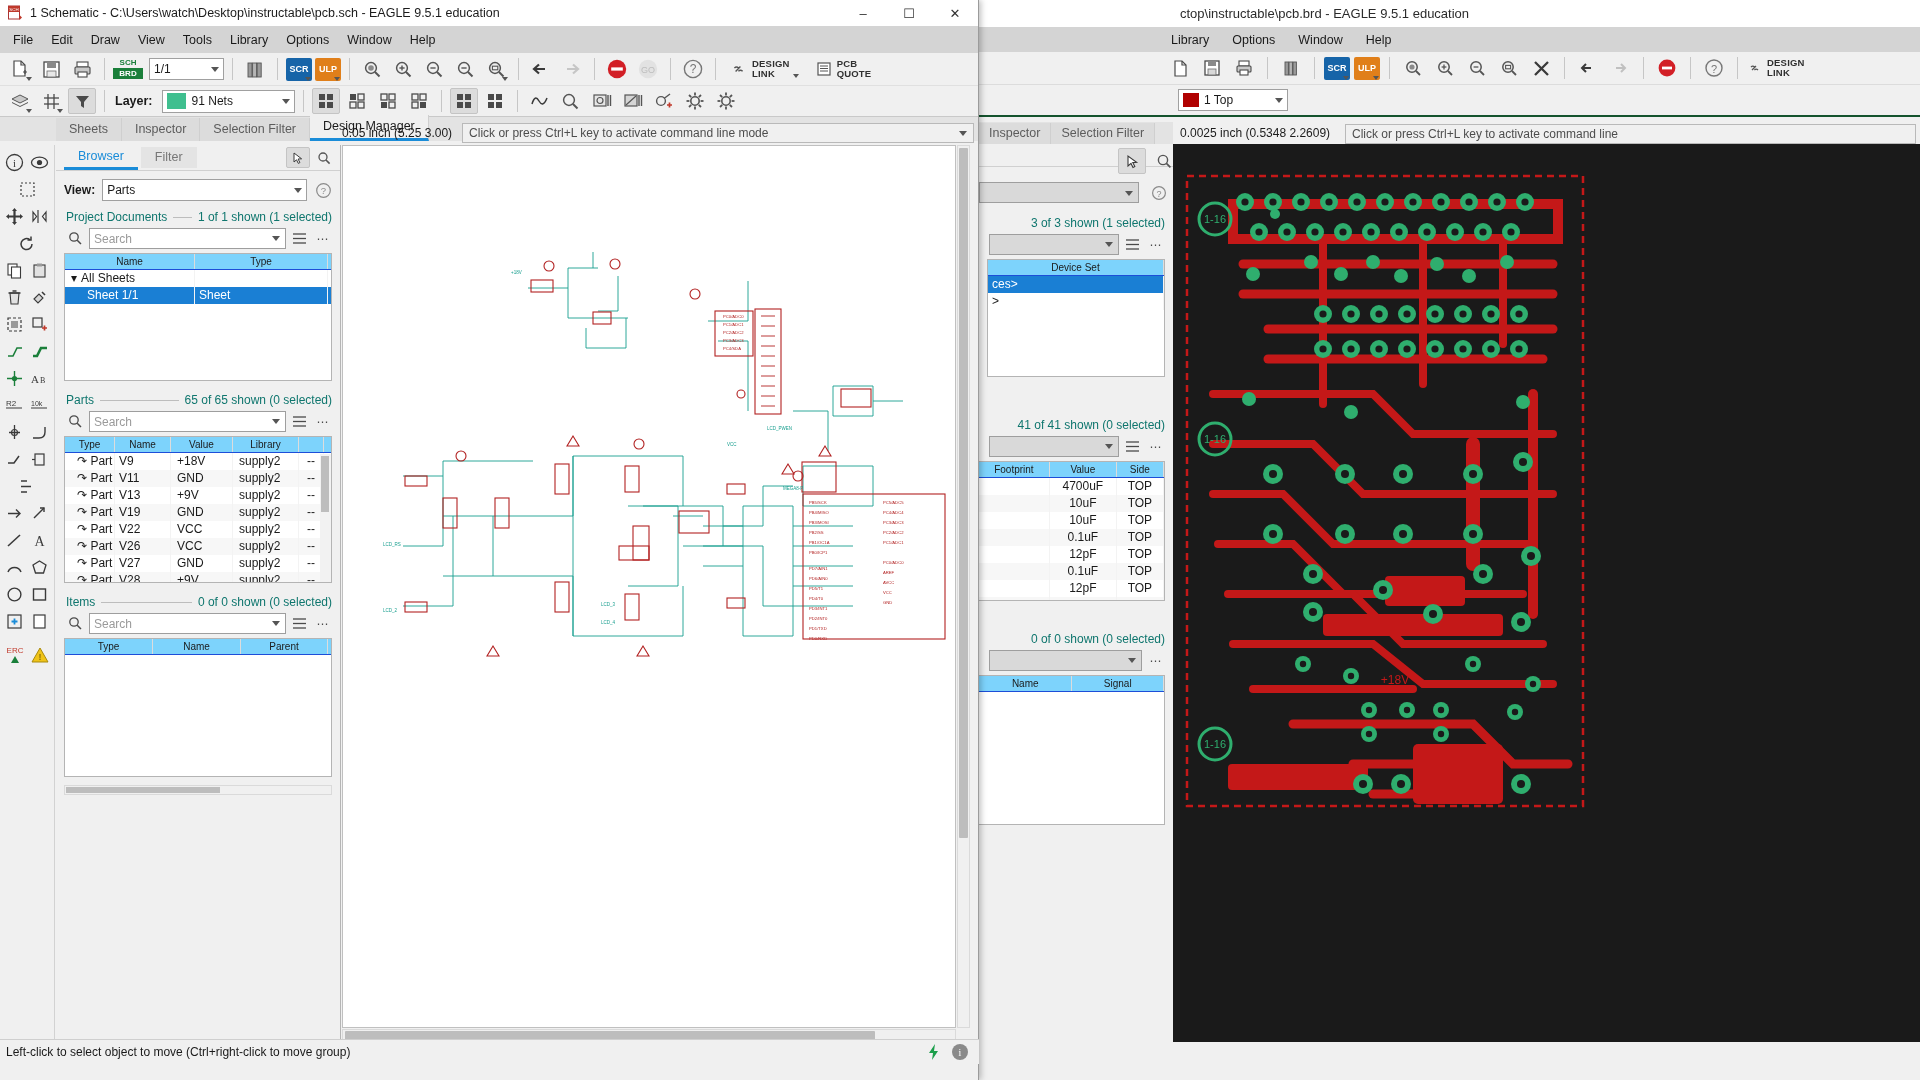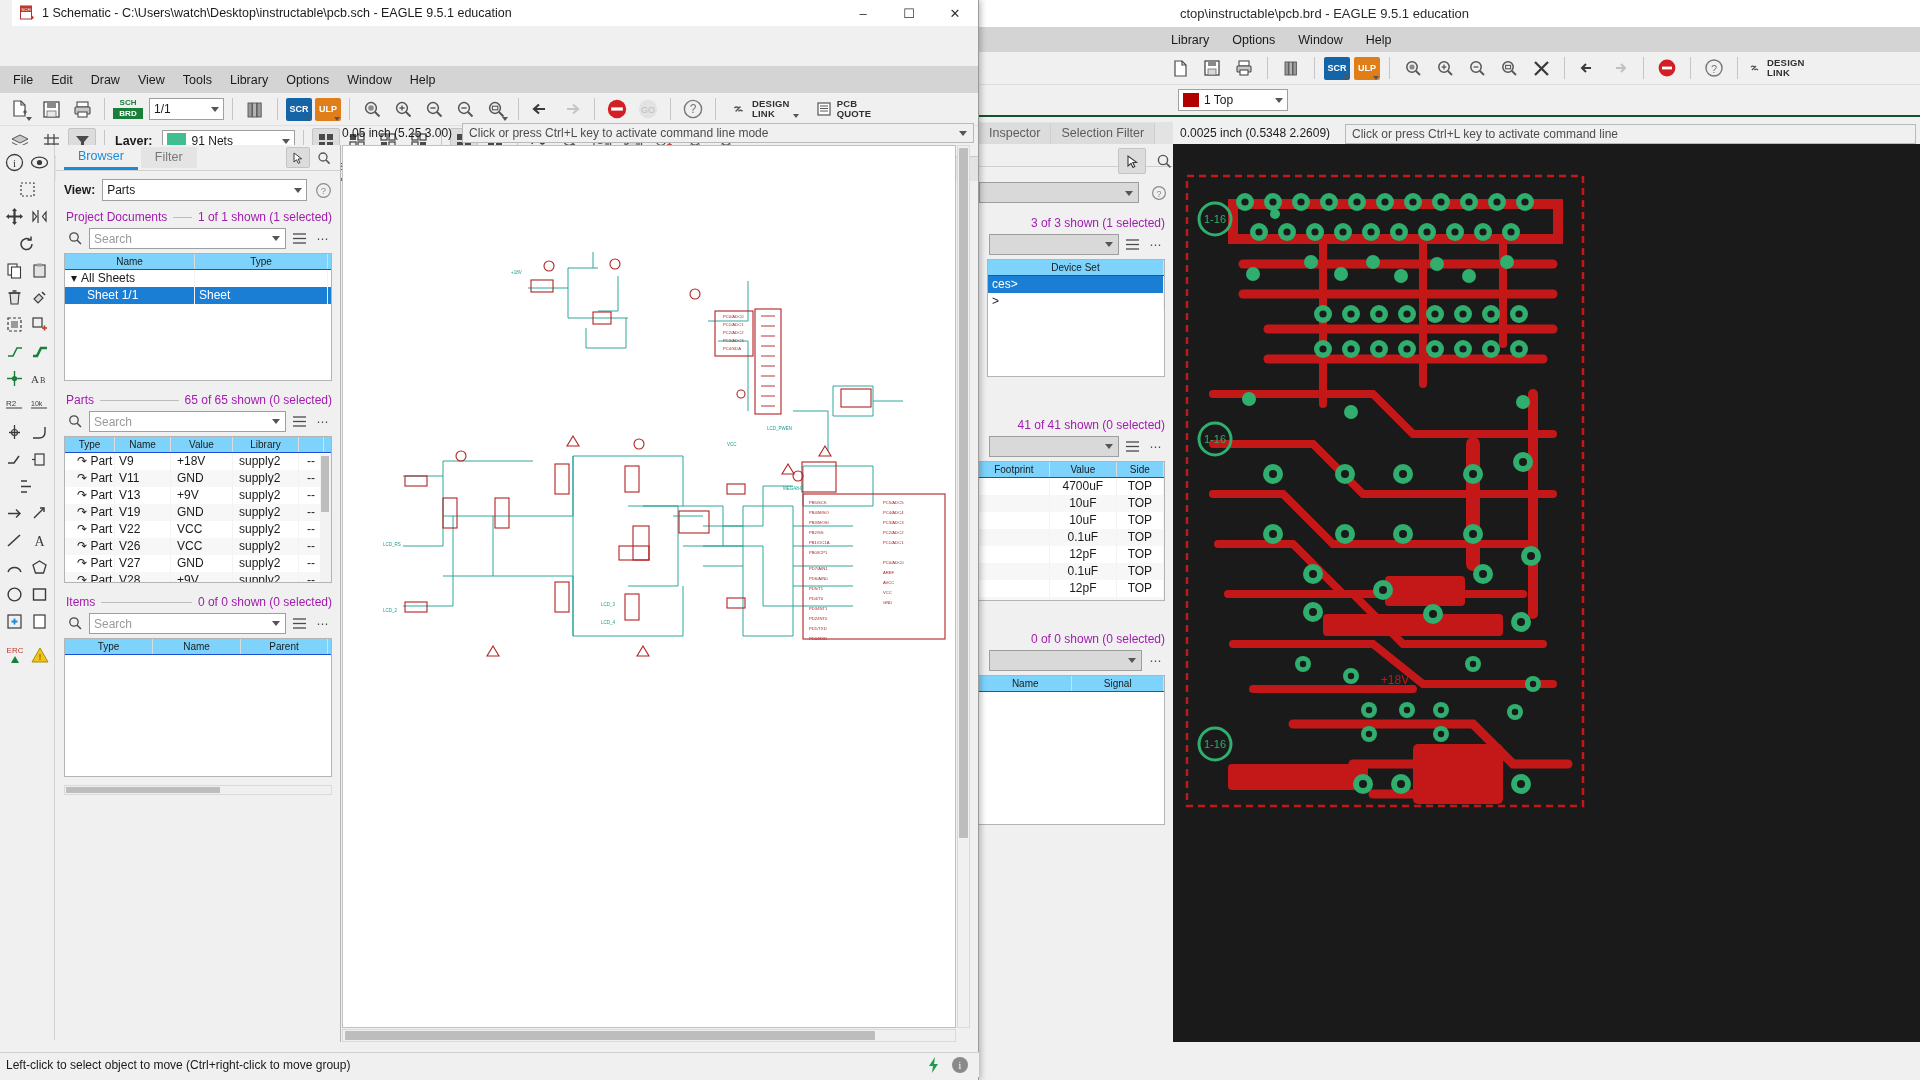--- a/index.html
+++ b/index.html
@@ -16,27 +16,27 @@
     font-size:12.5px; color:#1a1a1a; }
   .win2-menu span { padding:2px 3px; }
   .win2-tb1 { height:33px; background:#f0f0f0; border-bottom:1px solid #dcdcdc;
     display:flex; align-items:center; gap:4px; padding-left:2px; }
   .win2-tb2 { height:32px; background:#f0f0f0; border-bottom:2px solid #14532d;
     display:flex; align-items:center; gap:6px; padding-left:2px; }
 
   
   .win1 { position:absolute; left:0; top:0; width:979px; height:1080px;
     background:#f0f0f0; border-right:1px solid #9b9b9b; box-shadow:2px 0 6px rgba(0,0,0,.25); }
-  .titlebar { height:26px; background:#ffffff; display:flex; align-items:center;margin-left:12px; }
+  .titlebar { height:26px; background:#ffffff; display:flex; align-items:center; }
   .title-ico { width:16px; height:16px; margin:0 7px 0 7px; position:relative; flex:none; }
   .title-txt { font-size:12.5px; color:#1b1b1b; }
   .win-ctrls { margin-left:auto; display:flex; height:26px; }
   .win-ctrls div { width:46px; height:26px; display:flex; align-items:center; justify-content:center;
     font-size:13px; color:#333; }
-  .menubar { height:27px; background:#d4d4d4; display:flex; align-items:center; padding-left:4px;margin-top:40px; }
+  .menubar { height:27px; background:#d4d4d4; display:flex; align-items:center; padding-left:4px; }
   .menubar span { padding:3px 9px; font-size:12.5px; }
 
   .toolbar1 { height:33px; background:#f0f0f0; display:flex; align-items:center; padding-left:6px; gap:3px;
     border-bottom:1px solid #e0e0e0; }
   .toolbar2 { height:31px; background:#f0f0f0; display:flex; align-items:center; padding-left:6px; gap:3px;
     border-bottom:1px solid #c9c9c9; }
   .tb-sep { width:1px; height:22px; background:#c6c6c6; margin:0 5px; flex:none; }
   .tbtn { width:28px; height:26px; display:flex; align-items:center; justify-content:center;
     border:1px solid transparent; border-radius:2px; flex:none; position:relative; }
   .tbtn.on { background:#dcdcdc; border-color:#c4c4c4; }
@@ -70,36 +70,36 @@
   .leftrail { position:absolute; left:0; top:145px; width:55px; bottom:40px; background:#f0f0f0;
     border-right:1px solid #d2d2d2; display:flex; flex-direction:column; align-items:center; padding-top:4px; }
   .rbtn { width:25px;height:25px;display:flex;align-items:center;justify-content:center;margin:1px 0;
     font-size:12px;color:#3a3a3a; position:relative;}
   .rrow { display:flex; width:54px; justify-content:center; }
 
   .dockpanel { position:absolute; left:56px; top:145px; width:285px; bottom:38px; background:#f0f0f0;
     border-right:1px solid #b5b5b5; display:flex; flex-direction:column; }
   .viewrow { display:flex; align-items:center; gap:7px; padding:8px 7px 7px 8px; }
   .viewrow b { font-size:12px; }
-  .seclabel { display:flex; align-items:center; gap:6px; padding:2px 8px 2px 10px; font-size:12px; color:#a21caf; }
+  .seclabel { display:flex; align-items:center; gap:6px; padding:2px 8px 2px 10px; font-size:12px; color:#0f766e; }
   .seclabel .ln { flex:1; height:1px; background:#bdbdbd; }
   .srow { display:flex; align-items:center; gap:4px; padding:2px 8px 4px 10px; }
   .search { flex:1; height:21px; border:1px solid #9e9e9e; background:#fff; display:flex; align-items:center;
     padding-left:4px; font-size:12px; color:#9a9a9a; position:relative; }
   .icobtn { width:19px;height:19px; display:flex;align-items:center;justify-content:center;
     position:relative; color:#4a4a4a; }
   .tbl { margin:0 8px; border:1px solid #b4b4b4; background:#fff; overflow:hidden; position:relative; }
   .thead { display:flex; background:#7dd3fc; border-bottom:1px solid #1d4ed8; font-size:10px; }
   .thead div { padding:2px 0; text-align:center; border-right:1px solid #dcdcdc; }
   .trow { display:flex; font-size:12px; line-height:15px; }
   .trow div { padding:1px 0; border-right:1px solid #f3f3f3; }
   .trow.alt { background:#f7f7f7; }
   .trow.sel { background:#1a7fd4; color:#fff; }
 
-  .statusbar { position:absolute; left:0; bottom:3px; width:979px; height:25px; background:#f0f0f0;
+  .statusbar { position:absolute; left:0; bottom:16px; width:979px; height:25px; background:#f0f0f0;
     border-top:1px solid #cfcfcf; display:flex; align-items:center; padding-left:6px; font-size:12px; }
 
   .canvaswrap { position:absolute; left:342px; top:145px; right:8px; bottom:38px; }
   .coordbar { position:absolute; left:342px; top:122px; right:4px; height:22px; display:flex; align-items:center; }
   .cmdline { flex:1; height:20px; border:1px solid #b9b9b9; background:#f0f0f0; margin-left:10px;
     display:flex; align-items:center; padding:0 6px; font-size:12px; color:#4d4d4d; }
   .sheet { position:absolute; left:0; top:0; right:14px; bottom:14px; background:#fff;
     border:1px solid #c0c0c0; overflow:hidden; }
   .vscroll { position:absolute; right:0; top:0; width:13px; bottom:14px; background:#f0f0f0; border:1px solid #dadada;}
   .vthumb { position:absolute; left:1px; top:2px; width:9px; height:690px; background:#bdbdbd; border-radius:1px;}

